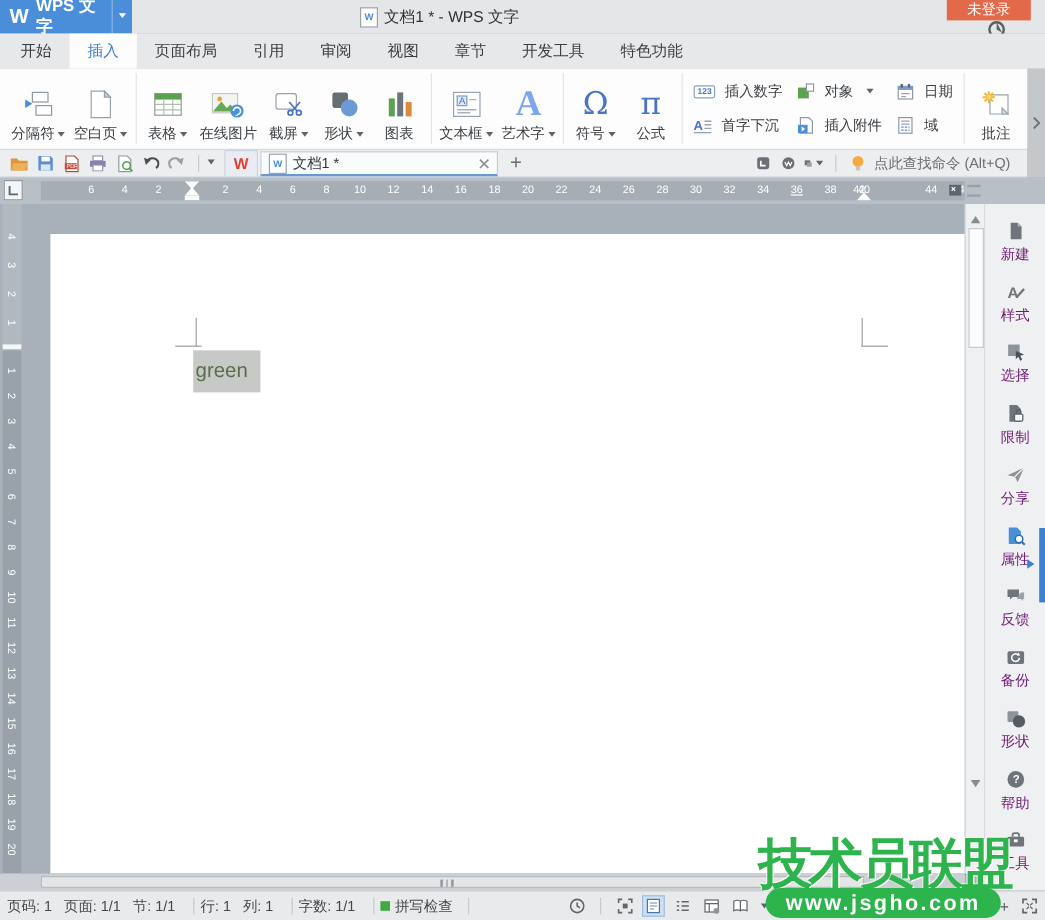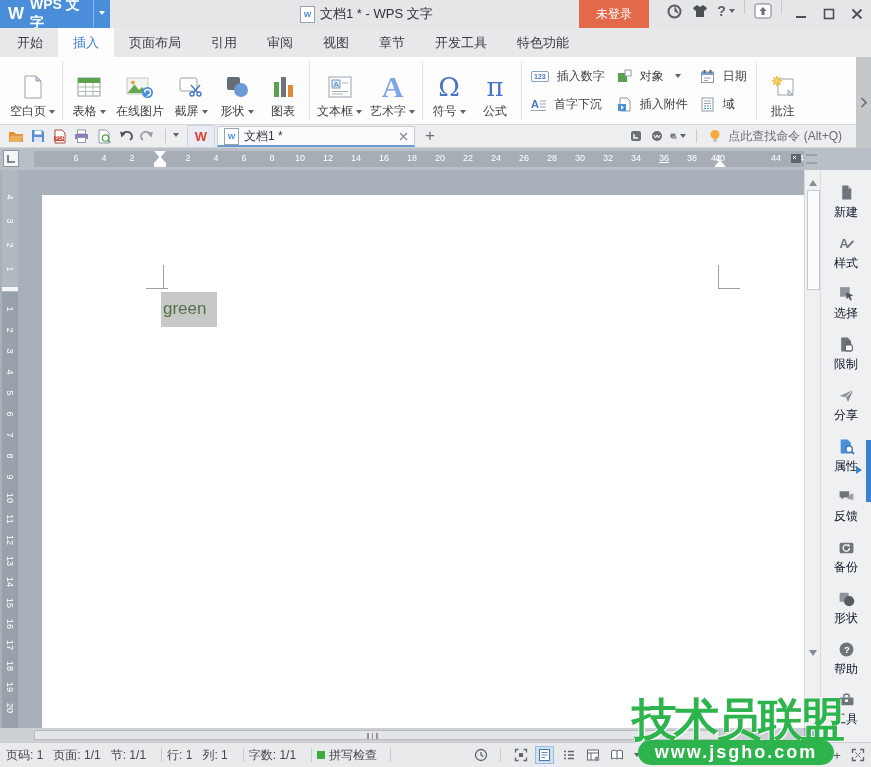--- a/index.html
+++ b/index.html
@@ -13,21 +13,21 @@
   
   .titlebar{position:absolute;left:0;top:0;width:871px;height:28px;background:#e4e6e8;display:flex;align-items:center;}
   .logo{position:absolute;left:0;top:0;width:110px;height:28px;background:#4a8ed9;color:#fff;
         display:flex;align-items:center;font-weight:bold;font-size:14px;}
   .logo .w{font-size:17px;margin:0 6px 0 8px;font-weight:bold;}
   .logo .ldd{margin-left:8px;padding:0 5px;border-left:1px solid rgba(255,255,255,.35);height:28px;display:flex;align-items:center;}
   .logo .ldd b{width:0;height:0;border:3px solid transparent;border-top:4px solid #fff;}
   .doc-title{position:absolute;left:300px;top:0;height:28px;display:flex;align-items:center;gap:5px;color:#2f3336;font-size:13px;}
   .mini-doc{width:13px;height:15px;background:#fff;border:1px solid #9aa2ac;position:relative;
             font-size:8px;font-weight:bold;color:#4a8ed9;text-align:center;line-height:15px;}
-  .title-right{position:absolute;right:0;top:0;height:28px;display:flex;align-items:flex-start;}
+  .title-right{position:absolute;right:0;top:0;height:28px;display:flex;align-items:center;flex-direction:column;}
   .login-btn{height:28px;width:70px;background:#e26a4a;color:#fff;display:flex;align-items:center;justify-content:center;font-size:12px;margin-right:12px;}
   .tb-ic{width:22px;height:22px;display:flex;align-items:center;justify-content:center;margin:0 2px;color:#5a5f64;}
   .winbtn{width:28px;height:28px;display:flex;align-items:center;justify-content:center;}
 
   
   .menubar{position:absolute;left:0;top:28px;width:871px;height:29px;background:#e6e8ea;display:flex;align-items:stretch;padding-left:2px;}
   .mtab{padding:0 15px;display:flex;align-items:center;font-size:13px;color:#3a3e42;}
   .mtab.active{background:#fdfdfe;color:#3e7fd0;}
 
   
@@ -87,21 +87,21 @@
   .tri-down{width:0;height:0;border:4px solid transparent;border-top:6px solid #858c94;position:absolute;left:4px;top:480px;}
   .hsb{position:absolute;left:0;top:558px;width:804px;height:14px;background:#ccd0d4;}
   .hsb .thumb{position:absolute;left:34px;top:2px;width:686px;height:10px;background:#e3e5e7;border:1px solid #b7bcc1;box-sizing:border-box;}
   .grip{position:absolute;left:332px;top:2px;display:flex;gap:3px;}
   .grip i{width:1.5px;height:6px;background:#8f959b;}
 
   
   .sidebar{position:absolute;left:820px;top:0;width:51px;height:572px;background:#eff0f2;border-left:1px solid #d9dbde;
            box-sizing:border-box;display:flex;flex-direction:column;align-items:center;padding-top:14px;}
   .side-item{height:51px;display:flex;flex-direction:column;align-items:center;justify-content:flex-start;gap:3px;width:100%;}
-  .side-item .slb{font-size:12px;color:#0f172a;}
+  .side-item .slb{font-size:12px;color:#701a75;}
   .pane-strip{position:absolute;right:0;top:270px;width:5px;height:62px;background:#3c80d0;}
   .pane-arrow{position:absolute;right:5px;top:296px;width:0;height:0;border:4px solid transparent;border-left:6px solid #3c80d0;}
 
   
   .statusbar{position:absolute;left:0;top:742px;width:871px;height:25px;background:#e8eaec;border-top:1px solid #cdd0d3;
              box-sizing:border-box;display:flex;align-items:center;padding:0 4px 0 6px;color:#45494d;}
   .stit{margin-right:10px;white-space:nowrap;}
   .spell{display:flex;align-items:center;gap:4px;margin-right:8px;}
   .spell i{width:8px;height:8px;background:#3faa3f;display:inline-block;}
   .st-right{margin-left:auto;display:flex;align-items:center;gap:5px;}
@@ -186,20 +186,33 @@
     <div class="mtab">页面布局</div>
     <div class="mtab">引用</div>
     <div class="mtab">审阅</div>
     <div class="mtab">视图</div>
     <div class="mtab">章节</div>
     <div class="mtab">开发工具</div>
     <div class="mtab">特色功能</div>
   </div>
 
   <div class="ribbon">
+    <div class="rbtn">
+      <div class="ric">
+        <svg width="26" height="26" viewBox="0 0 26 26">
+            <rect x="8" y="3" width="13" height="8" fill="#fff" stroke="#8f99a4"></rect>
+            <rect x="11" y="14" width="13" height="8" fill="#fff" stroke="#8f99a4"></rect>
+            <path d="M2 9 L8 12.5 L2 16 Z" fill="#4a90d9"></path>
+          </svg>
+      </div>
+      <div class="rlb">
+          <span>分隔符</span>
+          <span class="dd"></span>
+        </div>
+    </div>
     <div class="rbtn">
       <div class="ric">
         <svg width="26" height="26" viewBox="0 0 26 26">
             <path d="M5 2 H16 L21 7 V24 H5 Z" fill="#fff" stroke="#99a3ad"></path>
             <path d="M16 2 L21 7 H16 Z" fill="#b9d0ea" stroke="#99a3ad"></path>
           </svg>
       </div>
       <div class="rlb">
           <span>空白页</span>
           <span class="dd"></span>

